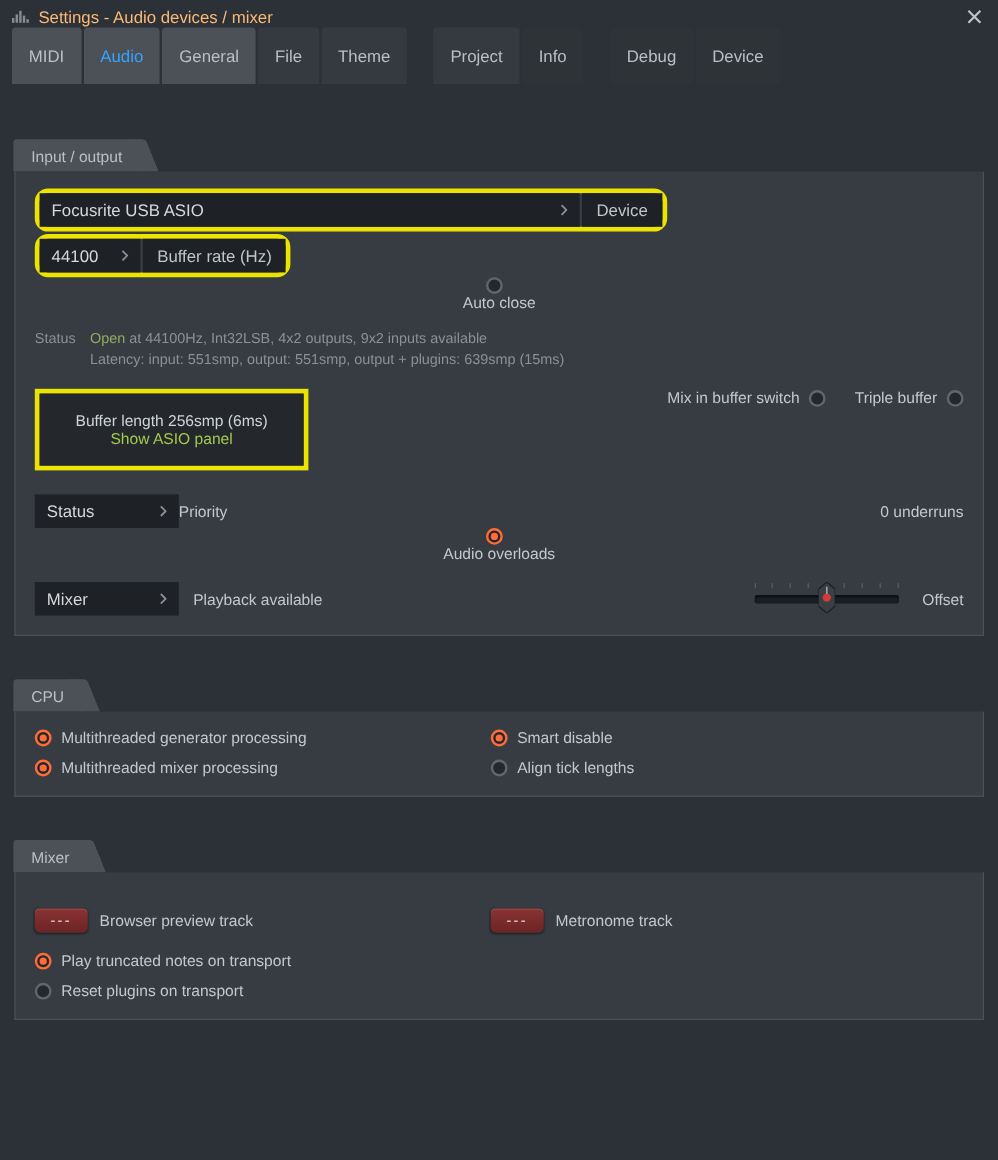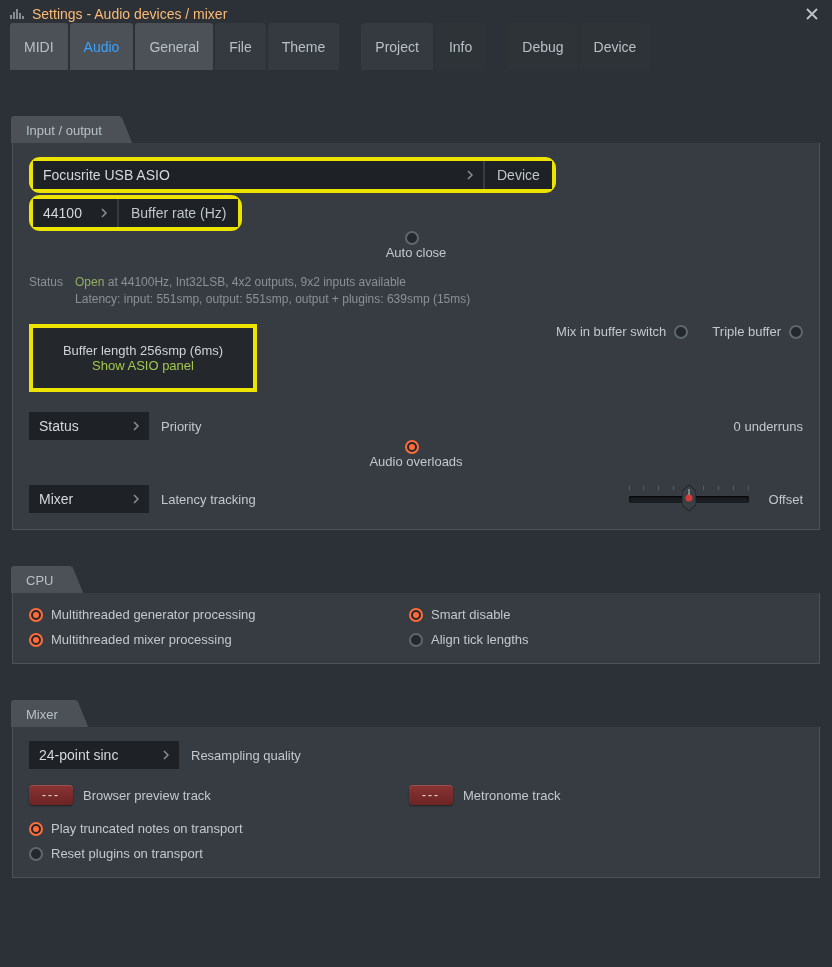--- a/index.html
+++ b/index.html
@@ -216,40 +216,40 @@
         <div class="row mt20">
           <span class="dd" style="width:100px">
             <span>Status</span>
             <span style="flex:1"></span>
             <span class="dd-arrow">
                 <svg viewBox="0 0 6 10">
                   <path d="M1 1 L5 5 L1 9" fill="none" stroke="#8a9196" stroke-width="1.5"></path>
                 </svg>
               </span>
           </span>
-          <span style="margin-left:12px">Priority</span>
+          <span style="">Priority</span>
           <span style="margin-left:auto">0 underruns</span>
         </div>
 
         <div class="check-row mt12">
           <span class="radio on"></span>
           <span>Audio overloads</span>
         </div>
 
         <div class="row mt16">
           <span class="dd" style="width:100px">
             <span>Mixer</span>
             <span style="flex:1"></span>
             <span class="dd-arrow">
                 <svg viewBox="0 0 6 10">
                   <path d="M1 1 L5 5 L1 9" fill="none" stroke="#8a9196" stroke-width="1.5"></path>
                 </svg>
               </span>
           </span>
-          <span style="margin-left:12px">Latency tracking</span>
+          <span style="margin-left:12px">Playback available</span>
           <span style="flex:1"></span>
           <div class="slider">
             <div class="ticks">
                 <span></span>
                 <span></span>
                 <span></span>
                 <span></span>
                 <span></span>
                 <span></span>
                 <span></span>
@@ -294,32 +294,20 @@
               <span>Align tick lengths</span>
             </div>
           </div>
         </div>
       </div>
     </div>
 
     <div class="panel-wrap">
       <span class="panel-tab">Mixer</span>
       <div class="panel">
-        <div class="row">
-          <span class="dd" style="width:130px">
-            <span>24-point sinc</span>
-            <span style="flex:1"></span>
-            <span class="dd-arrow">
-                <svg viewBox="0 0 6 10">
-                  <path d="M1 1 L5 5 L1 9" fill="none" stroke="#8a9196" stroke-width="1.5"></path>
-                </svg>
-              </span>
-          </span>
-          <span style="margin-left:12px">Resampling quality</span>
-        </div>
 
         <div class="two-col mt16">
           <div class="col">
             <div class="row">
               <span class="chip">---</span>
               <span>Browser preview track</span>
             </div>
           </div>
           <div class="col">
             <div class="row">

